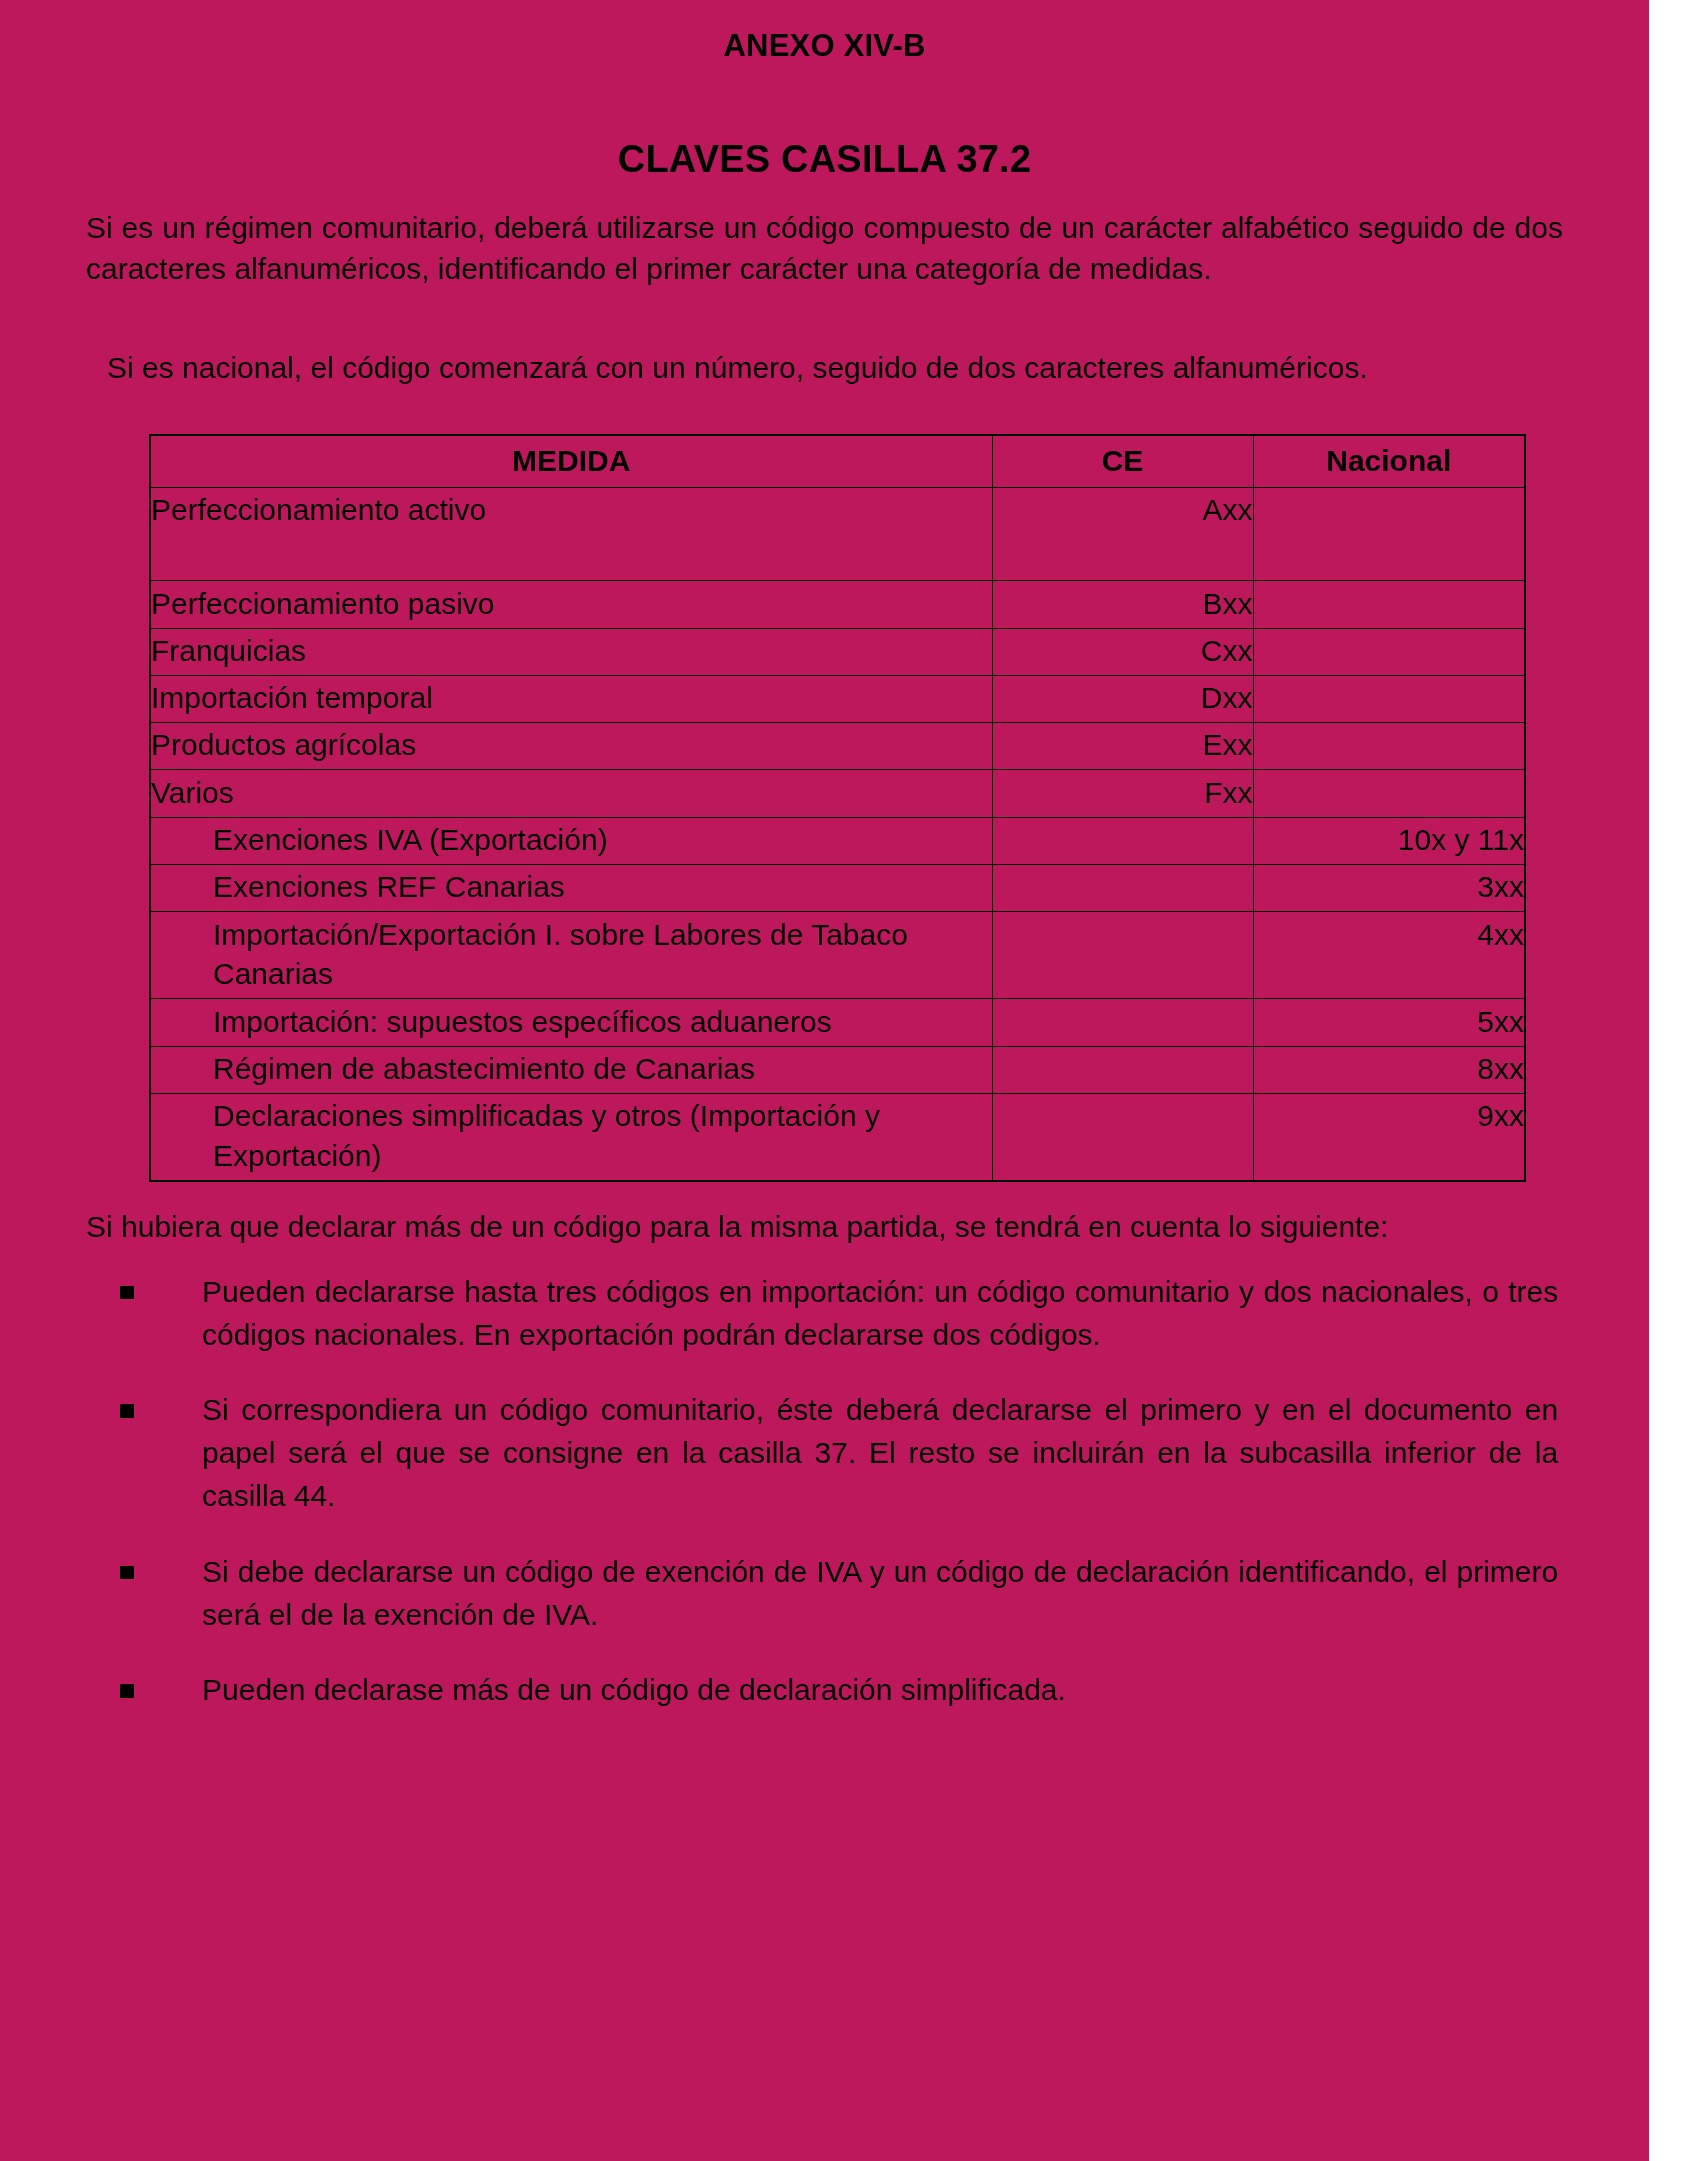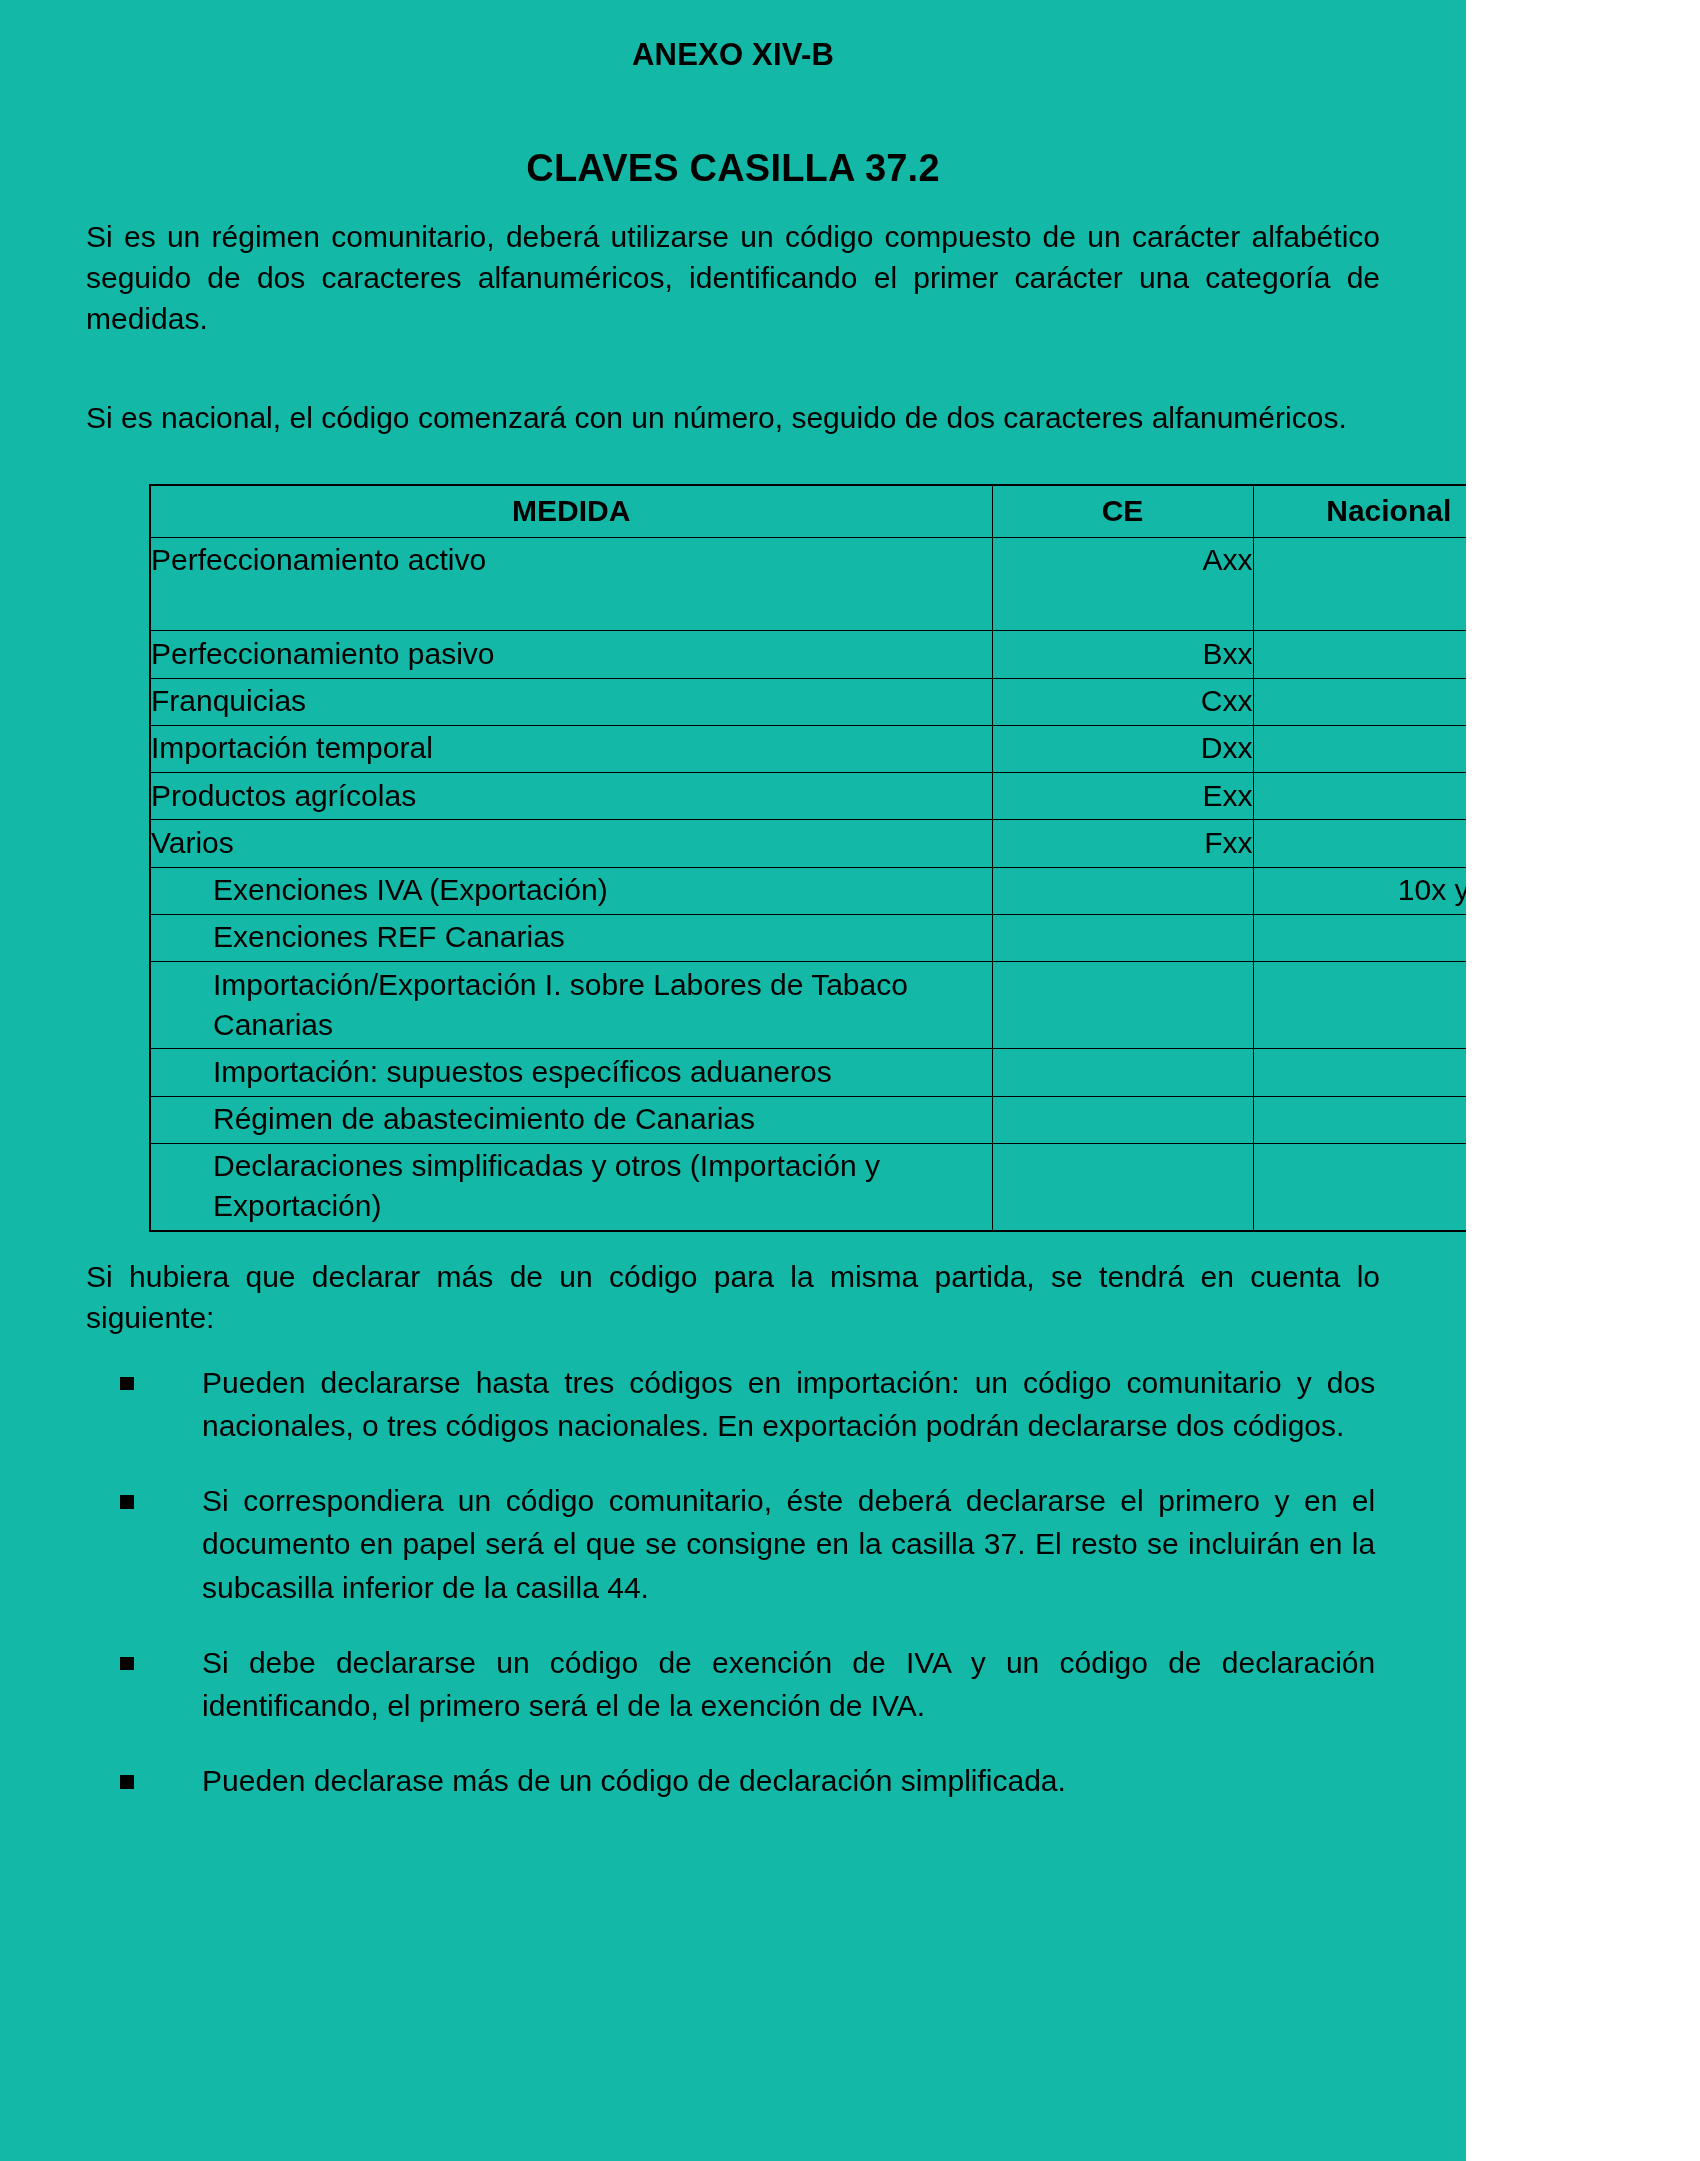--- a/index.html
+++ b/index.html
@@ -5,26 +5,26 @@
   html, body {
     margin: 0;
     padding: 0;
     background: #ffffff;
   }
   body {
     font-family: "Liberation Sans", sans-serif;
     color: #000000;
   }
   .page {
-    width: 1466px;
+    width: 1649px;
     height: 2161px;
     box-sizing: border-box;
-    background: #14b8a6;
+    background: #be185d;
     position: relative;
-    padding: 29px 86px 0 86px;
+    padding: 20px 86px 0 86px;
     overflow: hidden;
   }
   .doc-title {
     text-align: center;
     font-size: 31px;
     font-weight: bold;
     letter-spacing: 0.2px;
     margin: 0;
     padding-top: 8px;
   }
@@ -39,20 +39,21 @@
   .para {
     font-size: 30px;
     line-height: 1.37;
     text-align: justify;
     margin: 0;
     padding-top: 25.6px;
     hyphens: none;
   }
   .para.second {
     padding-top: 58px;
+    margin-left: 21px;
   }
   .spacer-before-table {
     height: 46px;
   }
   table.codes {
     border-collapse: collapse;
     width: 1374px;
     margin-left: 63px;
     table-layout: fixed;
     border: 2.4px solid #000;

